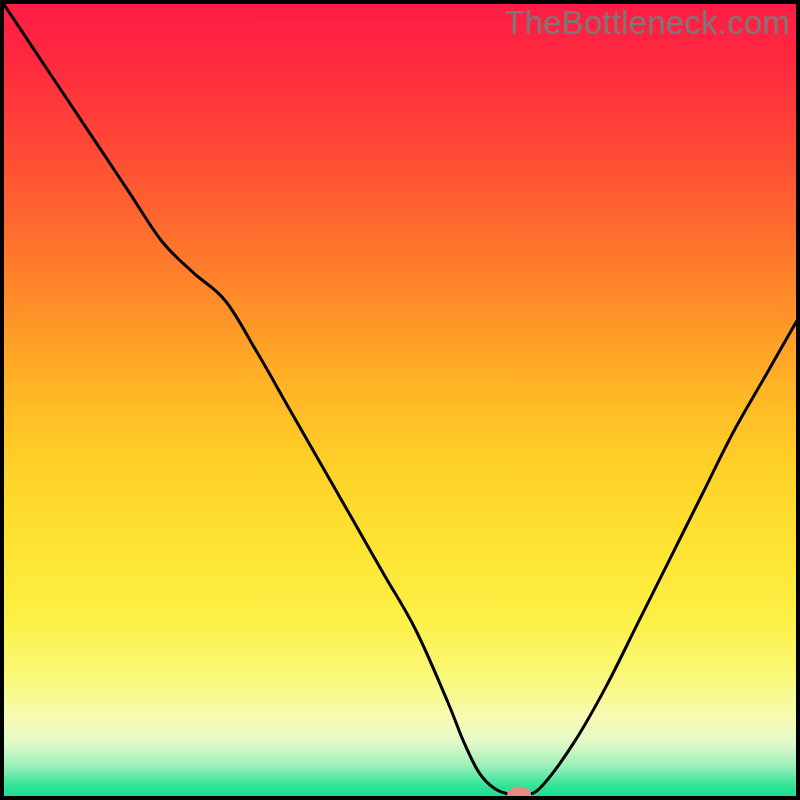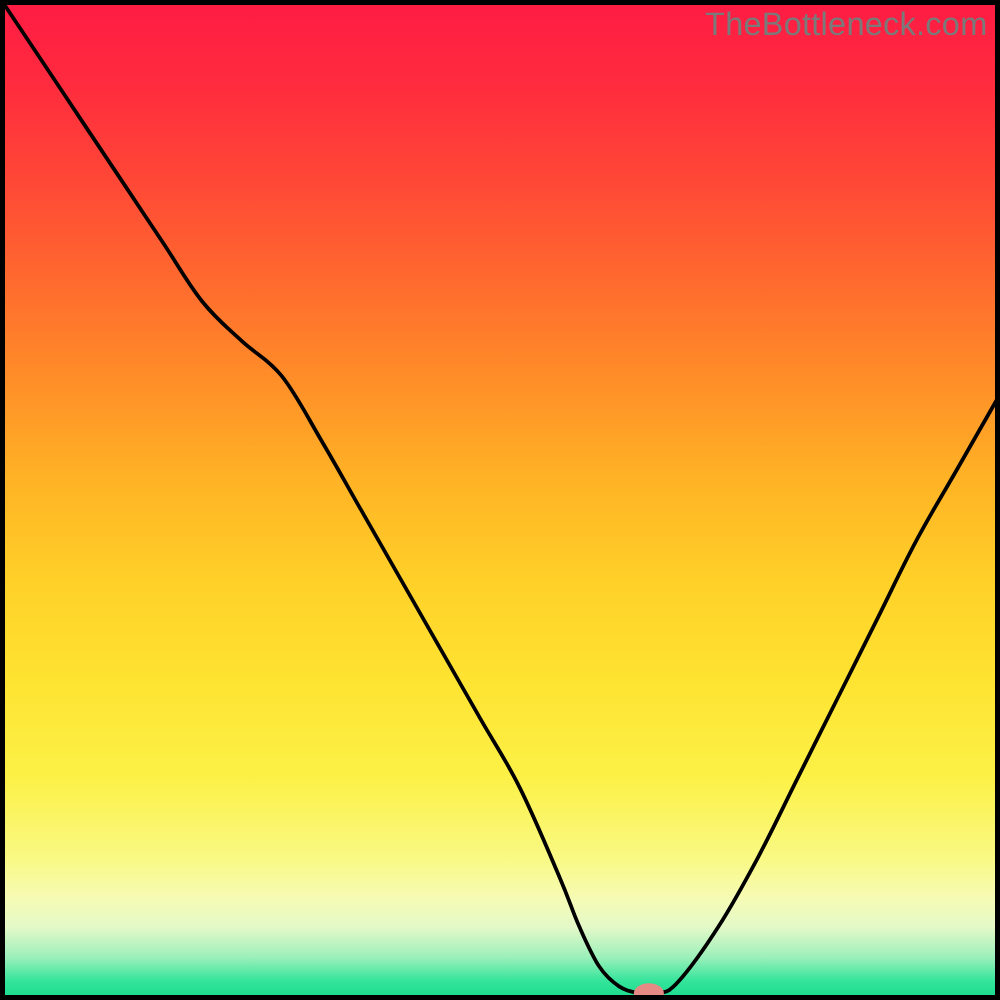--- a/index.html
+++ b/index.html
@@ -12,21 +12,21 @@
   }
   .chart-container {
     position: relative;
     width: 800px;
     height: 800px;
   }
   .watermark {
     position: absolute;
     top: 4px;
     right: 10px;
-    font-size: 26px;
+    font-size: 33px;
     font-weight: 500;
     color: #7a7a7a;
     z-index: 10;
     letter-spacing: 0.2px;
   }
   svg {
     display: block;
   }
 </style>
 </head>

